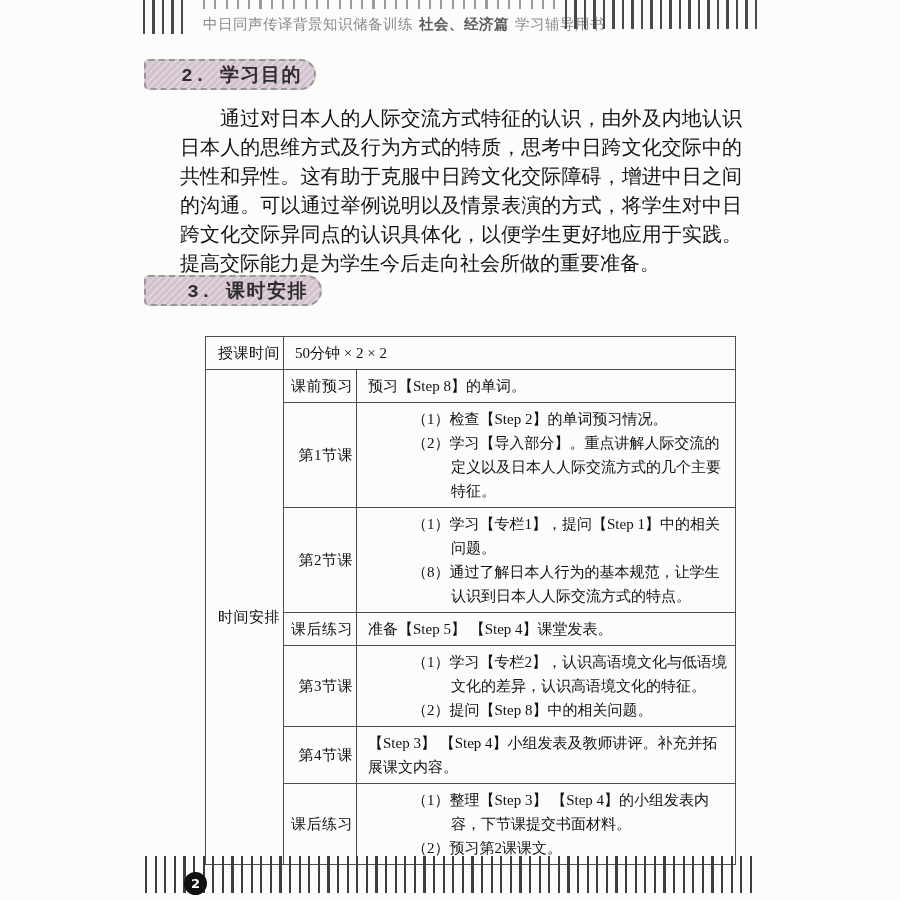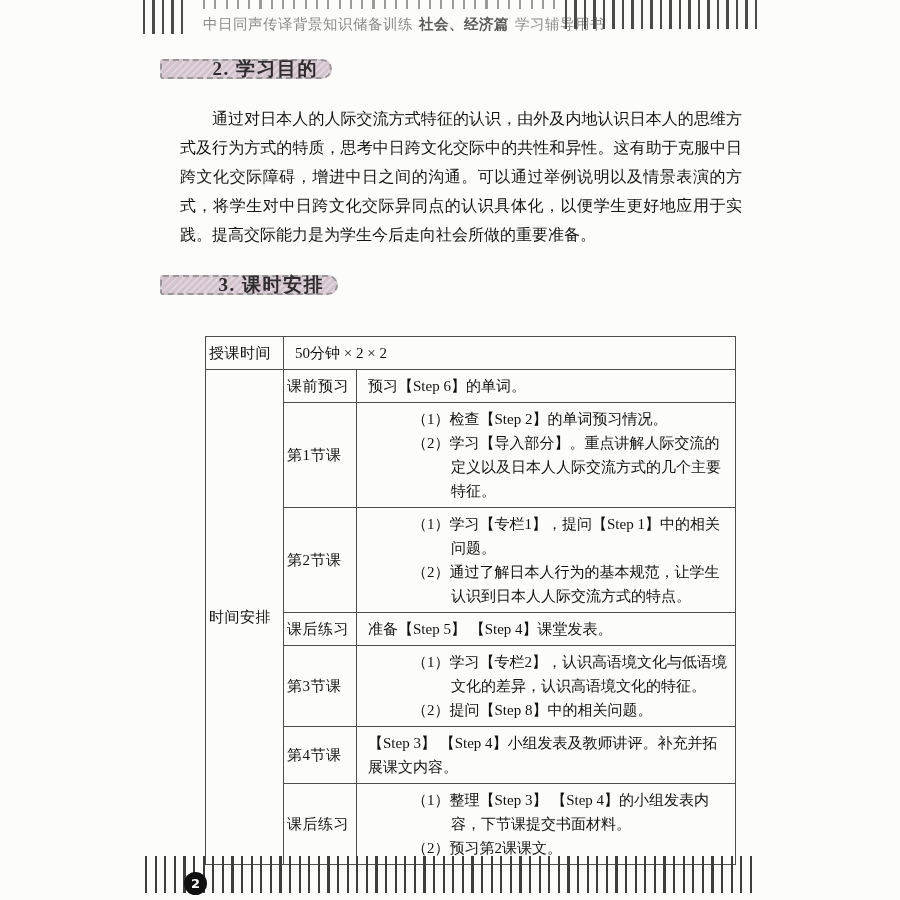--- a/index.html
+++ b/index.html
@@ -17,43 +17,43 @@
     background:repeating-linear-gradient(90deg,#3d3d3d 0 2.2px,transparent 2.2px 9.6px);}
   
   .header-title{
     position:absolute;left:203px;top:15px;white-space:nowrap;
     font-family:"DejaVu Sans","Liberation Sans",sans-serif;
     font-size:14.5px;color:var(--header-text,#8a8a8a);letter-spacing:.5px;
   }
   .header-title .bold{color:#5c5c5c;font-weight:bold;margin:0 6px;text-align:center;}
   
   .badge{
-    position:absolute;left:160px;width:172px;height:20px;box-sizing:border-box;
+    position:absolute;left:144px;width:172px;height:31px;box-sizing:border-box;
     background-color:var(--badge-bg,#d4c3cf);
     background-image:repeating-linear-gradient(135deg,rgba(255,255,255,.28) 0 2px,transparent 2px 5px);
     border:2px dashed var(--badge-border,#979797);
     border-radius:5px 16px 16px 5px;
     display:flex;align-items:center;justify-content:flex-end;padding-right:12px;
-    font-family:Liberation Serif, serif;
+    font-family:Liberation Mono, monospace;
     font-weight:bold;font-size:19px;color:#2d2d2d;letter-spacing:1.5px;white-space:nowrap;
   }
   .badge-2{top:59px;}
   .badge-3{top:275px;width:178px;}
   
   .paragraph{
     position:absolute;left:180px;top:104px;width:562px;
-    font-size:16px;line-height:29px;text-align:justify;text-indent:2em;color:#141414;
+    font-size:20px;line-height:29px;text-align:justify;text-indent:2em;color:#141414;
   }
   
   .schedule{
     position:absolute;left:205px;top:336px;border-collapse:collapse;table-layout:fixed;
     font-size:15px;color:#111;
   }
   .schedule td{border:1.2px solid var(--table-border,#4d4d4d);box-sizing:border-box;}
-  .schedule .lbl{text-align:left;vertical-align:middle;padding:2px 3px;letter-spacing:.5px;}
+  .schedule .lbl{text-align:right;vertical-align:middle;padding:2px 3px;letter-spacing:.5px;}
   .schedule .content{vertical-align:middle;text-align:left;padding:4px 8px 4px 11px;line-height:24px;}
   .schedule .item{margin:0;}
   .schedule .item.hang{padding-left:39px;text-indent:-39px;margin-left:44px;}
   tr.ra{height:28px;} tr.rb{height:30px;} tr.rc{height:74px;} tr.rd{height:75px;}
   tr.re{height:30px;} tr.rf{height:76px;} tr.rg{height:53px;} tr.rh{height:74px;}
   
   .page-circle{
     position:absolute;left:184px;top:872px;width:23px;height:23px;border-radius:50%;
     background:#101010;color:#fff;display:flex;align-items:center;justify-content:center;
     font-family:"DejaVu Sans","Liberation Sans",sans-serif;font-weight:bold;font-size:13px;
@@ -88,35 +88,35 @@
       </colgroup>
     <tbody>
       <tr class="ra">
         <td class="lbl">授课时间</td>
         <td class="content" colspan="2">50分钟 × 2 × 2</td>
       </tr>
       <tr class="rb">
         <td class="lbl" rowspan="7">时间安排</td>
         <td class="lbl">课前预习</td>
         <td class="content">
-          <div class="item">预习【Step 6】的单词。</div>
+          <div class="item">预习【Step 8】的单词。</div>
         </td>
       </tr>
       <tr class="rc">
         <td class="lbl">第1节课</td>
         <td class="content">
           <div class="item hang">（1）检查【Step 2】的单词预习情况。</div>
           <div class="item hang">（2）学习【导入部分】。重点讲解人际交流的定义以及日本人人际交流方式的几个主要特征。</div>
         </td>
       </tr>
       <tr class="rd">
         <td class="lbl">第2节课</td>
         <td class="content">
           <div class="item hang">（1）学习【专栏1】，提问【Step 1】中的相关问题。</div>
-          <div class="item hang">（2）通过了解日本人行为的基本规范，让学生认识到日本人人际交流方式的特点。</div>
+          <div class="item hang">（8）通过了解日本人行为的基本规范，让学生认识到日本人人际交流方式的特点。</div>
         </td>
       </tr>
       <tr class="re">
         <td class="lbl">课后练习</td>
         <td class="content">
           <div class="item">准备【Step 5】 【Step 4】课堂发表。</div>
         </td>
       </tr>
       <tr class="rf">
         <td class="lbl">第3节课</td>

